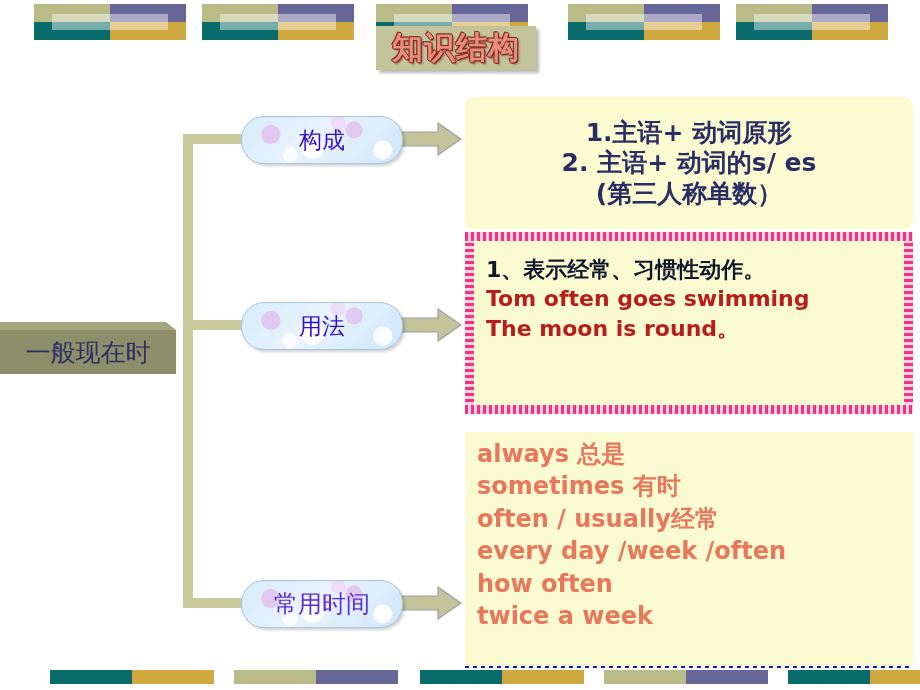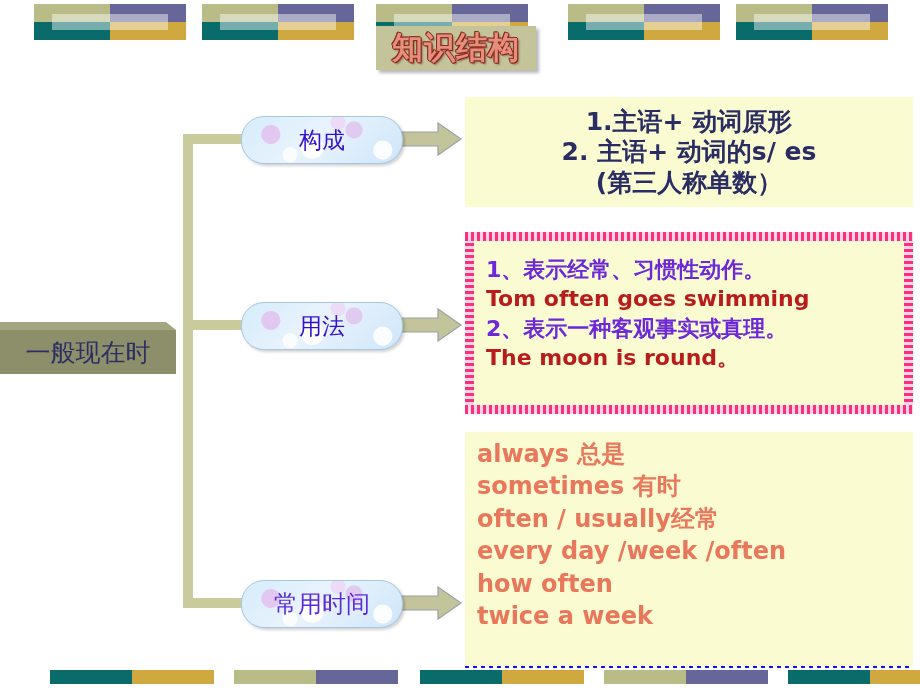--- a/index.html
+++ b/index.html
@@ -173,21 +173,22 @@
     left: 0; top: 0; right: 0; bottom: 0;
     padding: 8px 10px;
     box-sizing: border-box;
   }
 
   
   .cbox.b1 {
     left: 465px;
     top: 97px;
     width: 448px;
-    height: 110px;
+    height: 132px;
+    border-radius: 8px;
   }
   .cbox.b1 .inner {
     display: flex;
     flex-direction: column;
     align-items: center;
     justify-content: center;
     gap: 1px;
   }
   .cbox.b1 .ln {
     font-size: 25px;
@@ -220,21 +221,21 @@
     background: #fbfbd2;
     padding: 14px 12px;
     box-sizing: border-box;
   }
   .cbox.b2 .ln {
     font-size: 22px;
     font-weight: bold;
     white-space: nowrap;
     line-height: 1.34;
   }
-  .cbox.b2 .ln.cn { color: #6d28d9; }
+  .cbox.b2 .ln.cn { color: #0f172a; }
   .cbox.b2 .ln.en { color: #b91c1c; }
 
   
   .cbox.b3 {
     left: 465px;
     top: 432px;
     width: 448px;
     height: 234px;
     box-sizing: border-box;
     background:
@@ -364,21 +365,20 @@
   </div>
   <div class="barrow a2">
     <svg width="62" height="34" viewBox="0 0 62 34">
       <polygon points="0,10 38,10 38,1 61,17 38,33 38,24 0,24" fill="#c3c49a" stroke="#9d9fa8" stroke-width="1.2"></polygon>
     </svg>
   </div>
   <div class="cbox b2">
     <div class="inner">
       <div class="ln cn">1、表示经常、习惯性动作。</div>
       <div class="ln en">Tom often goes swimming</div>
-      <div class="ln cn">2、表示一种客观事实或真理。</div>
       <div class="ln en">The moon is round。</div>
     </div>
   </div>
 
   <div class="oval o3">
     <span class="ol">常用时间</span>
   </div>
   <div class="barrow a3">
     <svg width="62" height="34" viewBox="0 0 62 34">
       <polygon points="0,10 38,10 38,1 61,17 38,33 38,24 0,24" fill="#c3c49a" stroke="#9d9fa8" stroke-width="1.2"></polygon>

